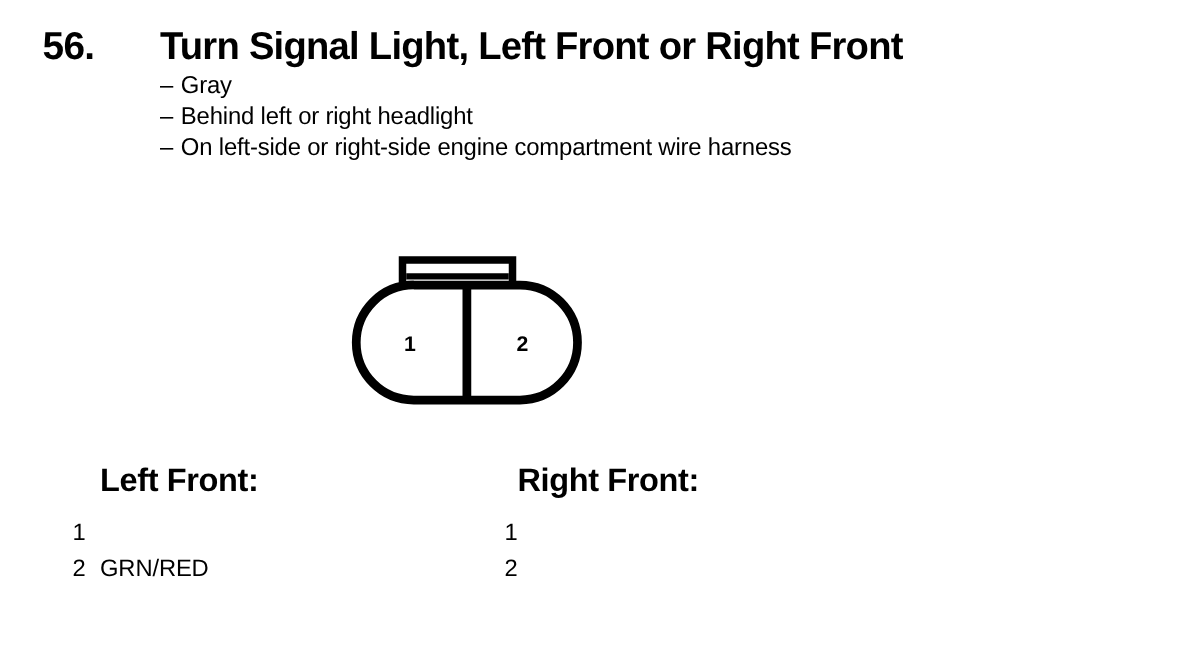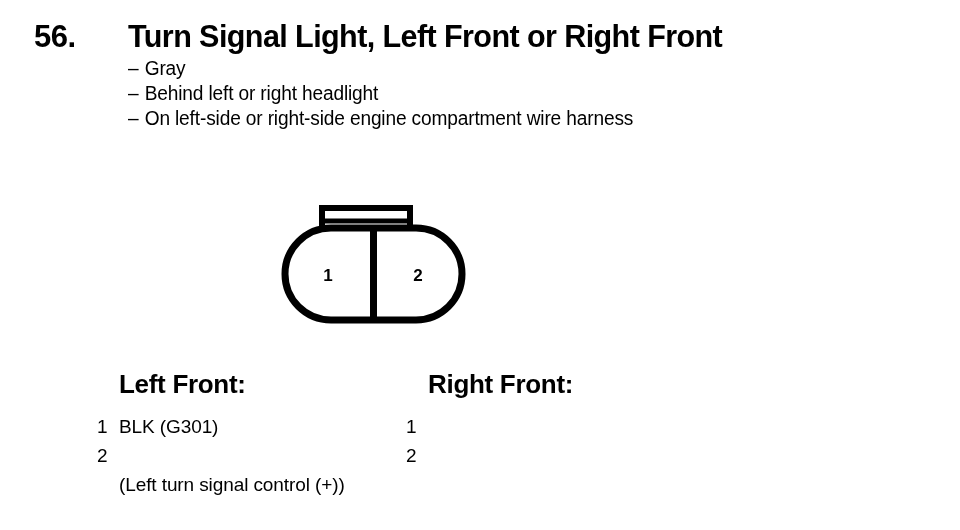--- a/index.html
+++ b/index.html
@@ -90,28 +90,27 @@
     font-weight: bold;
   }
 
   
   #pinout-columns {
     position: absolute;
     left: 0;
     top: 368px;
     width: 916px;
     height: 150px;
-    margin-left: 39px;
   }
   .pinout-column {
     position: absolute;
     top: 0;
   }
   #pinout-column-left  { left: 58px; }
-  #pinout-column-right { left: 367px; }
+  #pinout-column-right { left: 392px; text-align: right; }
 
   .column-heading {
     font-size: 26px;
     font-weight: bold;
     letter-spacing: -0.3px;
     line-height: 32px;
     margin-left: 22px;
     white-space: nowrap;
   }
   .pin-rows {
@@ -179,26 +178,25 @@
   </svg>
 </div>
 
 <div id="pinout-columns">
 
   <div class="pinout-column" id="pinout-column-left">
     <div class="column-heading">Left Front:</div>
     <div class="pin-rows">
       <div class="pin-row">
         <span class="pin-row-index">1</span>
-        <span class="pin-row-text">BLK (G301)</span>
       </div>
       <div class="pin-row">
         <span class="pin-row-index">2</span>
-      </div>
-      <div class="pin-note">(Left turn signal control (+))</div>
+        <span class="pin-row-text">GRN/RED</span>
+      </div>
     </div>
   </div>
 
   <div class="pinout-column" id="pinout-column-right">
     <div class="column-heading">Right Front:</div>
     <div class="pin-rows">
       <div class="pin-row">
         <span class="pin-row-index">1</span>
       </div>
       <div class="pin-row">

